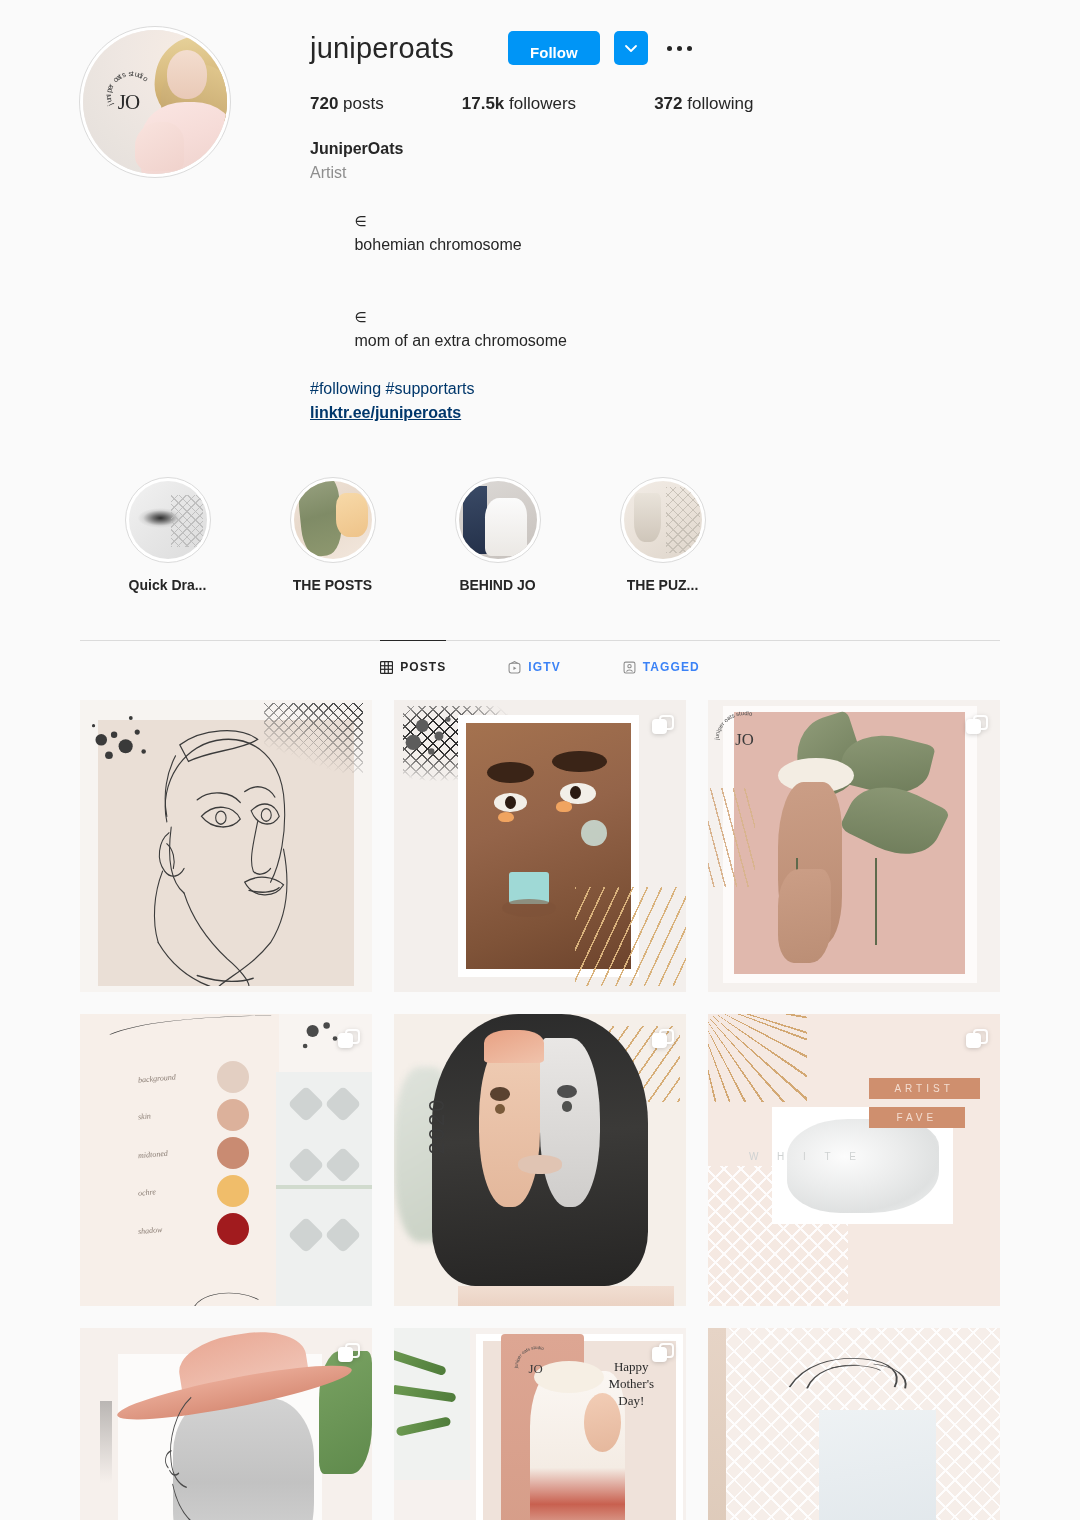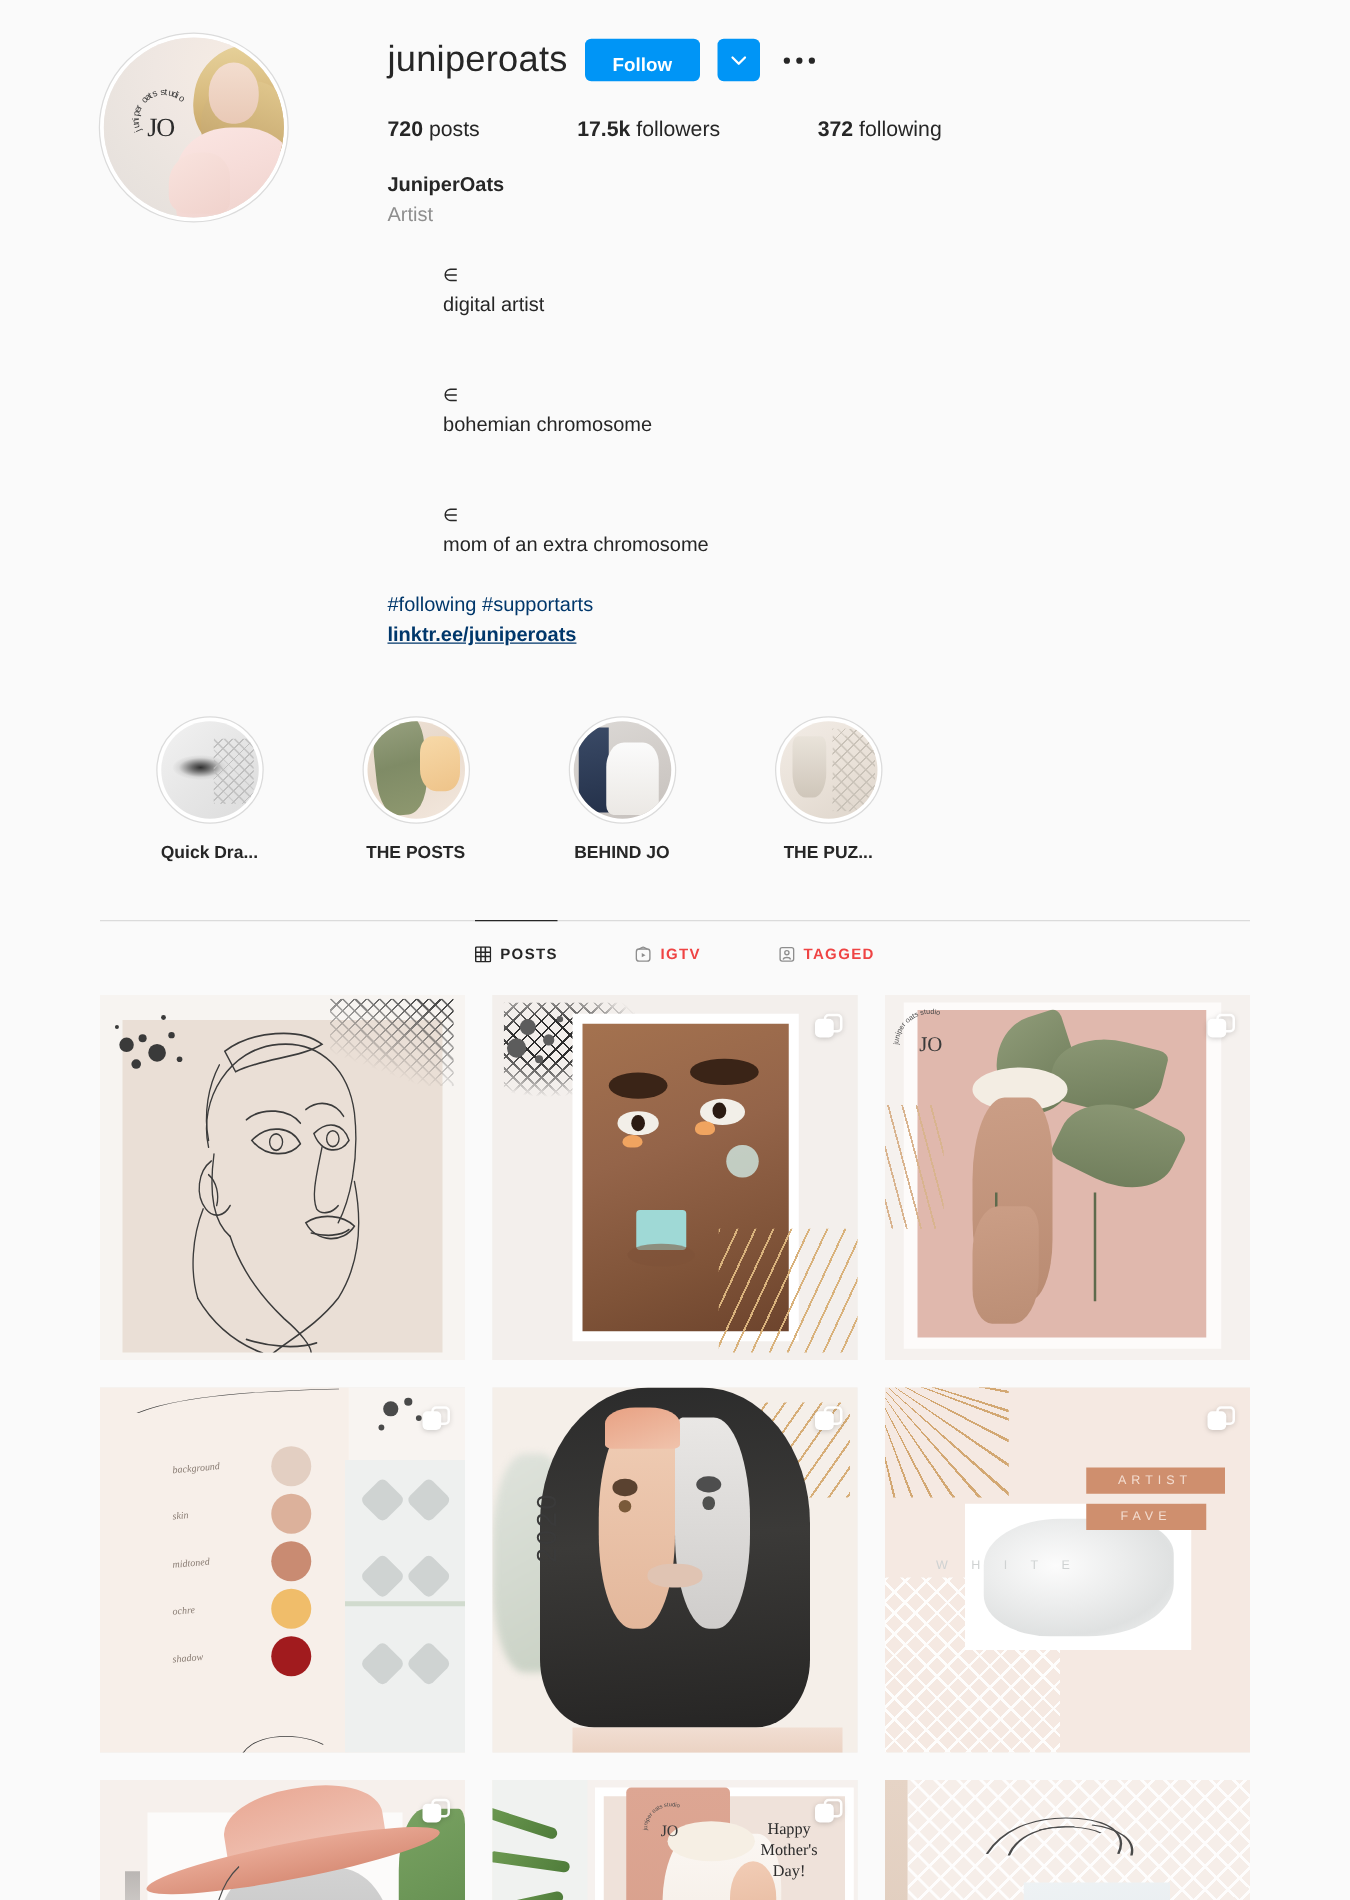--- a/index.html
+++ b/index.html
@@ -46,21 +46,21 @@
     position:absolute; left:50%; top:50%; font-size:7.5px; letter-spacing:.4px;
     transform-origin:0 0; white-space:nowrap; color:#3a3a3a;
   }
 
   .info-col { flex:1; padding-top:6px; }
   .row-top { display:flex; align-items:center; gap:14px; height:44px; }
   .uname { font-size:29px; font-weight:300; color:#262626; letter-spacing:.2px; }
   .btn-follow {
     background:#0095f6; color:#fff; border:none; border-radius:5px;
     font-size:15px; font-weight:bold; padding:13px 22px; height:34px;
-    font-family:"Liberation Sans", sans-serif; cursor:pointer;
+    font-family:"Liberation Sans", sans-serif; cursor:pointer;margin-left:40px;
   }
   .btn-chev {
     background:#0095f6; border:none; border-radius:5px; width:34px; height:34px;
     display:flex; align-items:center; justify-content:center; cursor:pointer;
   }
   .btn-chev svg { display:block; }
   .btn-dots { width:36px; height:34px; display:flex; align-items:center;
     justify-content:center; cursor:pointer; }
   .btn-dots i { width:5px; height:5px; border-radius:50%; background:#262626;
     display:inline-block; margin:0 2.5px; }
@@ -115,21 +115,21 @@
   .h5::before { content:""; position:absolute; left:14%; top:16%; width:34%; height:62%;
     background:linear-gradient(180deg,#e9e3da,#cfc6ba); border-radius:16% 16% 40% 40%; }
   .h5::after { content:""; position:absolute; right:2%; top:8%; width:44%; height:84%;
     background:repeating-linear-gradient(45deg,#c9c2b8 0 1px,transparent 1px 7px),
                repeating-linear-gradient(-45deg,#c9c2b8 0 1px,transparent 1px 7px); }
 
   
   .tabs-wrap { margin:47px 80px 0 80px; border-top:1px solid #dbdbdb; display:flex;
     justify-content:center; gap:62px; }
   .tab { display:flex; align-items:center; gap:7px; height:53px; margin-top:-1px;
-    border-top:1px solid transparent; color:#ef4444; font-size:12px; font-weight:bold;
+    border-top:1px solid transparent; color:#3b82f6; font-size:12px; font-weight:bold;
     letter-spacing:1.1px; cursor:pointer; }
   .tab.active { border-top:1px solid #262626; color:#262626; }
   .tab svg { display:block; }
 
   
   .grid { margin:0 80px; display:grid; grid-template-columns:repeat(3,1fr); gap:22px;
     padding-top:7px; }
   .cell { position:relative; width:100%; padding-top:100%; overflow:hidden;
     background:#f0ebe7; cursor:pointer; }
   .cell > .art { position:absolute; inset:0; }
@@ -359,24 +359,20 @@
           <span>following</span>
         </span>
       </div>
 
       <div class="row-bio">
         <div class="bio-name">JuniperOats</div>
         <div class="bio-cat">Artist</div>
 
         <div class="bio-line">
           <span class="bio-glyph">∈</span>
-          <span>digital artist</span>
-        </div>
-        <div class="bio-line">
-          <span class="bio-glyph">∈</span>
           <span>bohemian chromosome</span>
         </div>
         <div class="bio-line">
           <span class="bio-glyph">∈</span>
           <span>mom of an extra chromosome</span>
         </div>
 
         <div class="bio-tags">#following #supportarts</div>
         <div class="bio-link">linktr.ee/juniperoats</div>
       </div>

